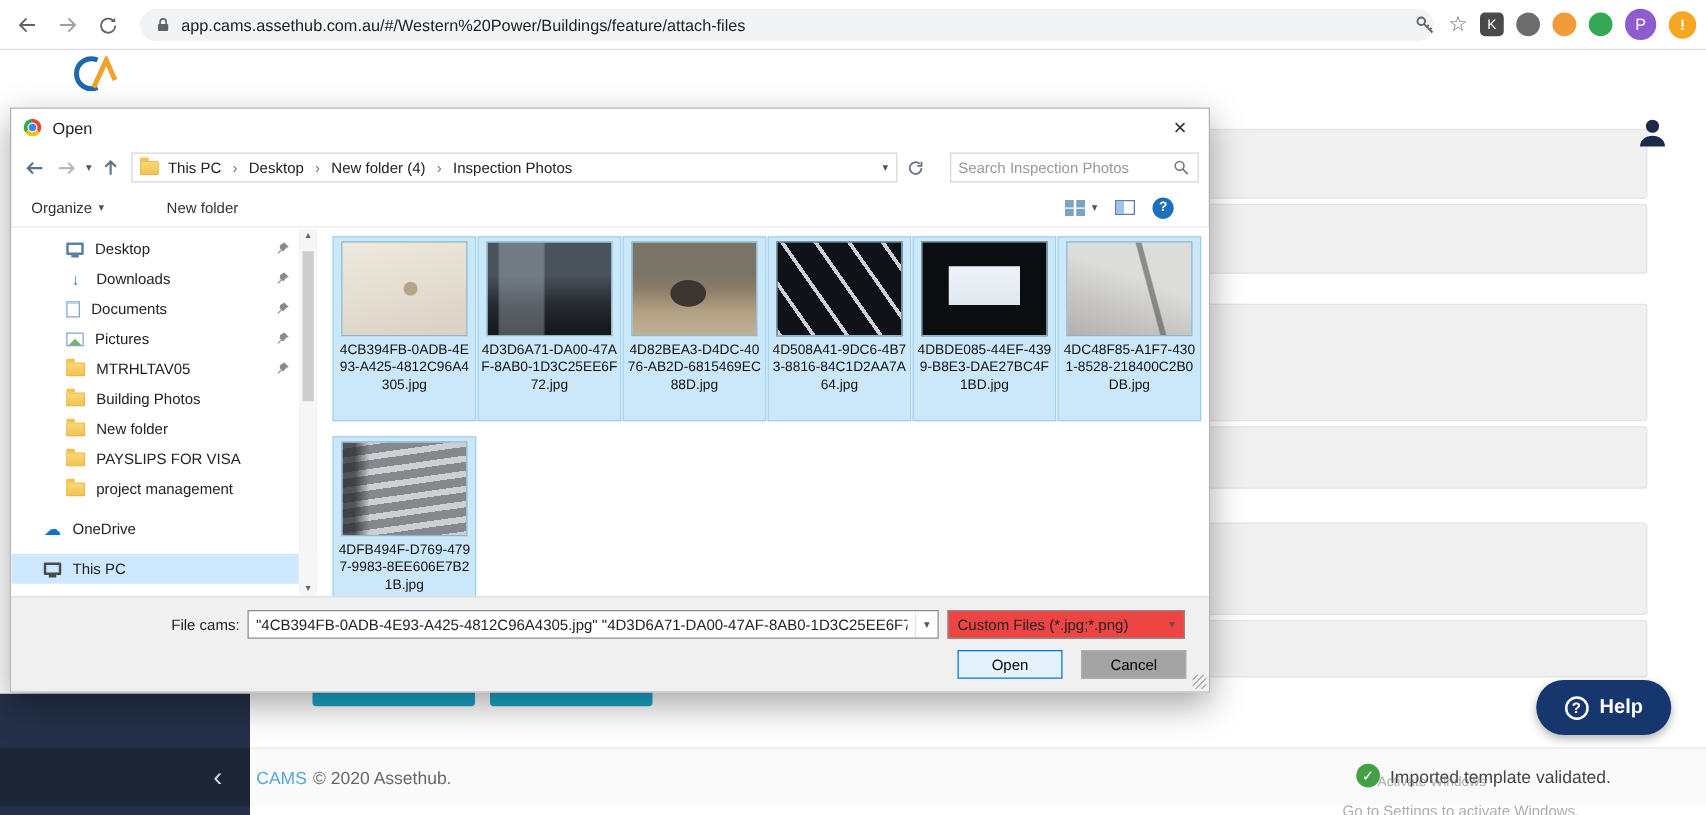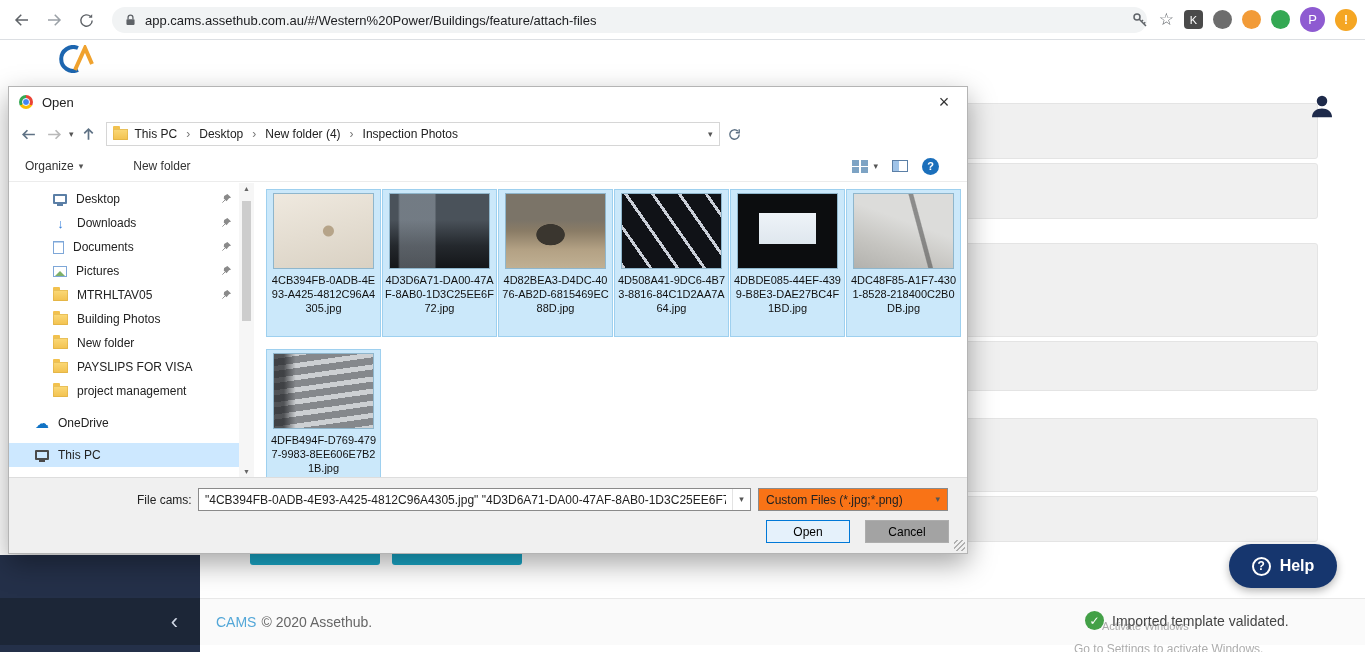--- a/index.html
+++ b/index.html
@@ -27,21 +27,21 @@
   .appicons{position:absolute;left:164px;top:52px;display:flex;gap:23px;align-items:center;}
   .aicon{width:34px;height:30px;display:flex;align-items:center;justify-content:center;}
   .useric{position:absolute;right:28px;top:50px;}
 
   
   .bg-panel{position:absolute;left:220px;right:47px;background:#f0f0f0;border:1px solid #e4e4e4;border-radius:3px;z-index:1;}
   .side-dark{position:absolute;left:0;top:555px;width:200px;height:97px;background:#243049;z-index:2;}
   .side-foot{position:absolute;left:0;top:598px;width:200px;height:47px;background:#1c2637;display:flex;align-items:center;justify-content:flex-end;padding-right:22px;z-index:3;}
   .chevL{color:#cfd6e4;font-size:22px;line-height:1;}
   .chevL::after{content:"‹";}
-  .page-footer{position:absolute;left:200px;top:598px;right:0;height:47px;background:#fafafa;border-top:1px solid #e8e8e8;z-index:2;display:flex;align-items:center;padding-left:16px;font-size:14px;color:#666;}
+  .page-footer{position:absolute;left:200px;top:598px;right:0;height:47px;background:#fafafa;border-top:1px solid #e8e8e8;z-index:2;display:flex;align-items:center;padding-left:5px;font-size:14px;color:#666;}
   .brandblue{color:#53a7d8;margin-right:5px;}
   .validated{position:absolute;left:1085px;top:611px;display:flex;align-items:center;gap:8px;z-index:4;}
   .checkc{width:19px;height:19px;border-radius:50%;background:#43a047;color:#fff;font-size:12px;display:flex;align-items:center;justify-content:center;}
   .validated span.msg{font-size:14px;color:#444;}
   .wm1{position:absolute;left:1102px;top:620px;font-size:11px;color:rgba(117,117,117,.6);z-index:5;}
   .wm2{position:absolute;left:1074px;top:642px;font-size:12px;color:rgba(117,117,117,.6);z-index:5;}
   .teal{position:absolute;top:543px;height:22px;background:#1aa6c6;border-radius:3px;z-index:3;}
   .helpbtn{position:absolute;left:1229px;top:544px;width:108px;height:44px;border-radius:22px;background:#16366e;color:#fff;display:flex;align-items:center;justify-content:center;gap:9px;z-index:6;box-shadow:0 3px 8px rgba(0,0,0,.3);font-size:16px;font-weight:bold;}
   .helpq{width:19px;height:19px;border:2px solid #fff;border-radius:50%;display:flex;align-items:center;justify-content:center;font-size:12px;font-weight:bold;}
   .helpq::after{content:"?";}
@@ -110,21 +110,21 @@
   .t4{background-color:#0c0d0f;background-image:linear-gradient(#eef3f8,#dfe7ee);background-size:58% 42%;background-position:50% 45%;background-repeat:no-repeat;}
   .t5{background:linear-gradient(75deg,rgba(0,0,0,0) 0 62%,rgba(60,60,60,.5) 63% 66%,rgba(0,0,0,0) 67%),linear-gradient(200deg,#dcdcda 0 40%,#c6c5c1 70%,#b2b1ad);}
   .t6{background:linear-gradient(90deg,rgba(40,42,45,.75) 0 10%,rgba(0,0,0,0) 22%),repeating-linear-gradient(172deg,#cdd0d3 0 5px,#85888c 5px 12px);}
   .t7{background-color:#4f483f;background-image:linear-gradient(#eeebe6,#e2ddd5),linear-gradient(120deg,#6a6156,#938a7c);background-size:48% 66%,100% 100%;background-position:58% 62%,0 0;background-repeat:no-repeat;}
 
   .dlg-foot{position:absolute;left:0;right:0;bottom:0;height:76px;background:#f0f0f0;border-top:1px solid #ddd;}
   .fn-label{position:absolute;left:128px;top:15px;font-size:12px;color:#222;}
   .fn-combo{position:absolute;left:189px;top:10px;width:553px;height:23px;border:1px solid #8a8a8a;background:#fff;display:flex;align-items:center;}
   .fn-combo input{border:none;outline:none;flex:1;font-size:12px;font-family:inherit;color:#222;padding:0 6px;background:transparent;}
   .fn-dd{width:18px;height:100%;display:flex;align-items:center;justify-content:center;border-left:1px solid #e3e3e3;}
-  .ft-combo{position:absolute;left:749px;top:10px;width:190px;height:23px;border:1px solid #8a8a8a;background:#f97316;display:flex;align-items:center;justify-content:space-between;padding:0 7px;font-size:12px;}
+  .ft-combo{position:absolute;left:749px;top:10px;width:190px;height:23px;border:1px solid #8a8a8a;background:#ef4444;display:flex;align-items:center;justify-content:space-between;padding:0 7px;font-size:12px;}
   .btn{position:absolute;top:42px;width:84px;height:23px;display:flex;align-items:center;justify-content:center;font-size:12px;font-family:inherit;}
   .btn-open{left:757px;background:#e5f1fb;border:1px solid #0078d7;}
   .btn-cancel{left:856px;background:#a3a3a3;border:1px solid #adadad;}
   .grip{position:absolute;right:2px;bottom:2px;width:11px;height:11px;background:repeating-linear-gradient(135deg,rgba(0,0,0,0) 0 2px,#b0b0b0 2px 3.4px);}
   svg{display:block;}
 </style>
 </head>
 <body>
 
 <div class="stage">
@@ -317,20 +317,29 @@
         <span class="sep"></span>
         <span class="crumb">Inspection Photos</span>
         <span class="caret crumb-caret"></span>
       </div>
       <span class="navic">
         <svg width="15" height="15" viewBox="0 0 16 16" fill="none" stroke="#5f7285" stroke-width="1.5">
             <path d="M13 8a5 5 0 1 1-1.5-3.6"></path>
             <path d="M13 2.5v3.6H9.4" fill="none"></path>
           </svg>
       </span>
+      <div class="searchbox">
+        <input type="text" placeholder="Search Inspection Photos" style="">
+        <span>
+          <svg width="14" height="14" viewBox="0 0 16 16" fill="none" stroke="#777" stroke-width="1.5">
+              <circle cx="6.5" cy="6.5" r="4"></circle>
+              <path d="M9.5 9.5L14 14"></path>
+            </svg>
+        </span>
+      </div>
     </div>
 
     <div class="dlg-tools">
       <span class="toolitem">
         <span>Organize</span>
         <span class="caret"></span>
       </span>
       <span class="toolitem nf">
         <span>New folder</span>
       </span>

